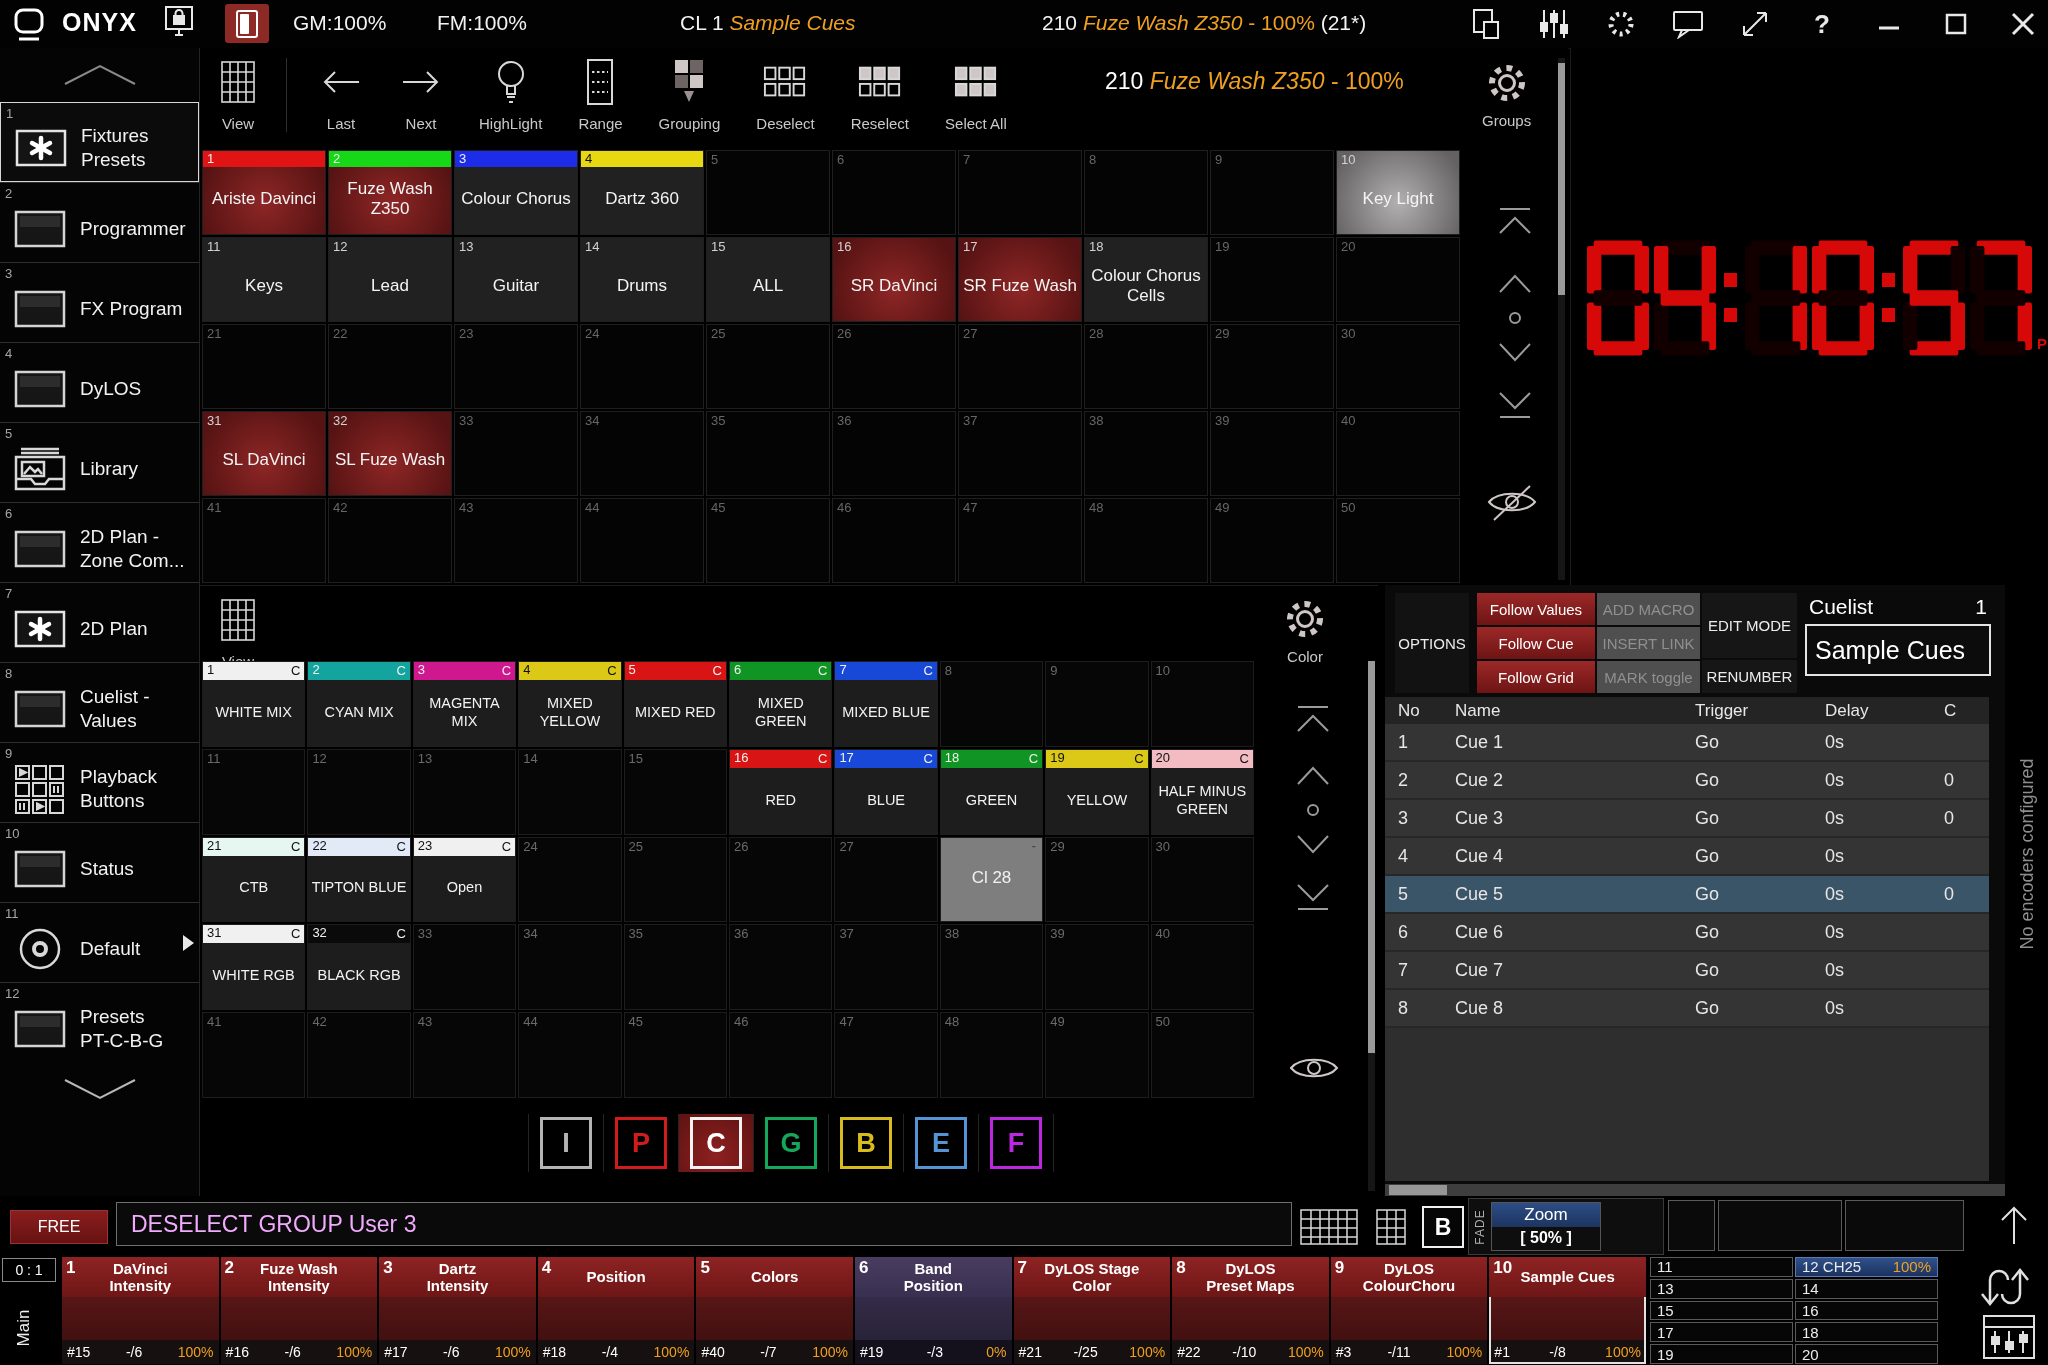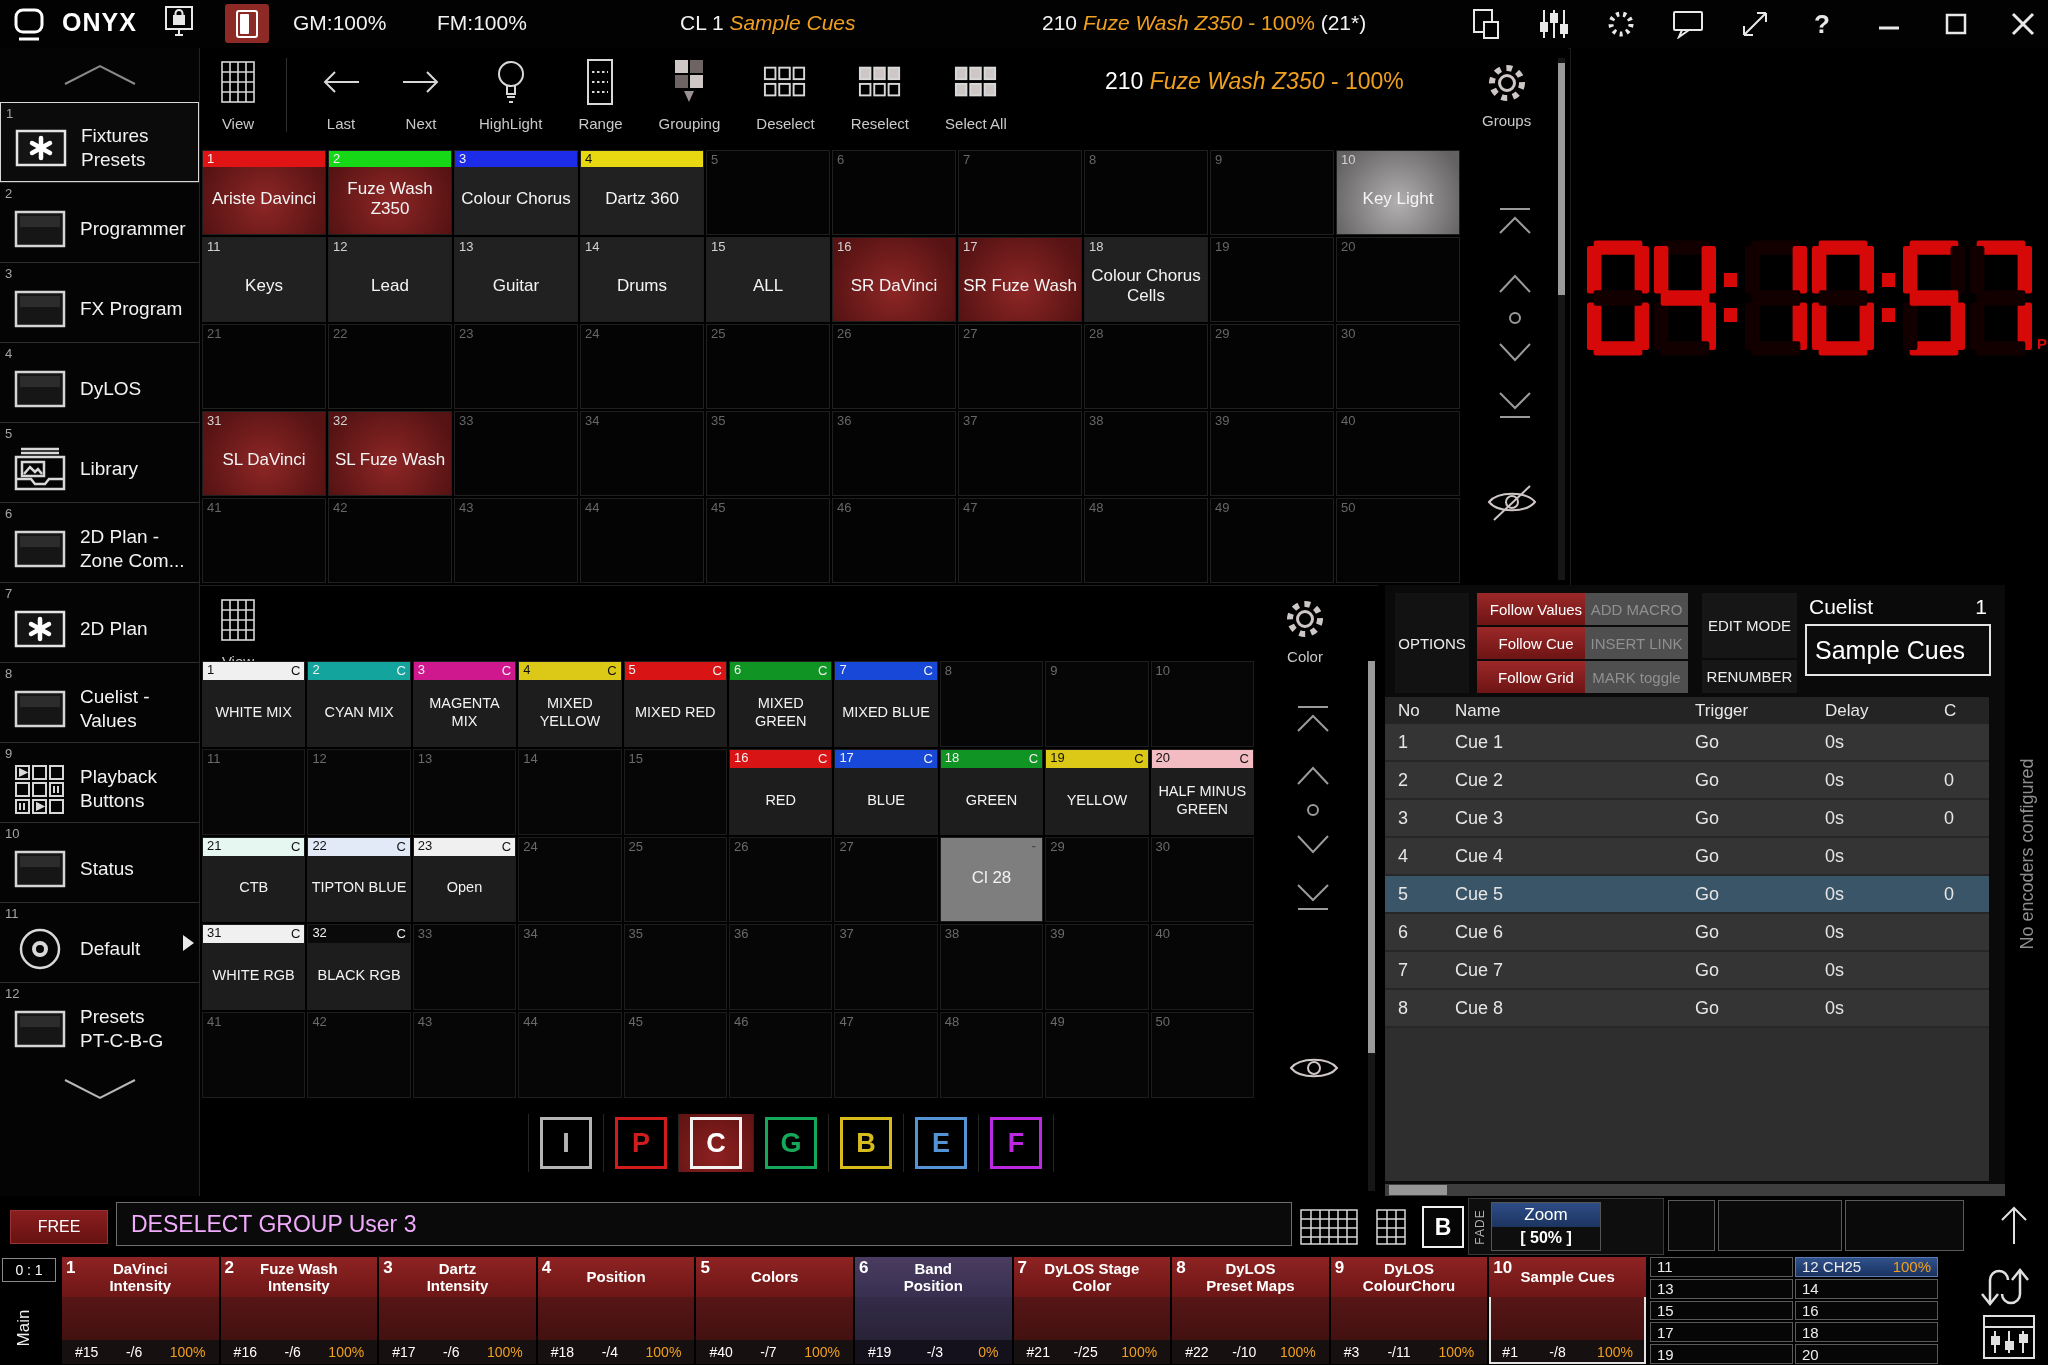--- a/index.html
+++ b/index.html
@@ -130,21 +130,21 @@
   #main-counter{position:absolute;left:2px;top:2px;width:52px;height:22px;border:1px solid #8a8a8a;background:#000;
                 display:flex;align-items:center;justify-content:center;font-size:14px;}
   #main-label{position:absolute;left:6px;top:62px;transform:rotate(-90deg);font-size:17px;color:#f0f0f0;}
   #modules{position:absolute;left:62px;top:1px;width:1584px;height:107px;display:flex;gap:2px;}
   .pb-mod{position:relative;flex:1;display:flex;flex-direction:column;cursor:pointer;}
   .pb-mod.selected{outline:2px solid #e2e2e2;outline-offset:-2px;}
   .pb-head{height:40px;background:linear-gradient(#8e2323,#6e1616);position:relative;display:flex;align-items:center;justify-content:center;}
   .pb-head .n{position:absolute;left:4px;top:1px;font-size:17px;font-weight:bold;}
   .pb-title{text-align:center;font-size:15px;font-weight:bold;line-height:1.15;}
   .pb-body{flex:1;background:linear-gradient(#571616,#431010);}
-  .pb-info{height:24px;background:#171010;display:flex;justify-content:space-between;align-items:center;padding:0 13px;font-size:14px;}
+  .pb-info{height:24px;background:#171010;display:flex;justify-content:space-between;align-items:center;padding:0 5px;font-size:14px;}
   .pb-info .pct{color:#f0a020;}
   .pb-mod.purple .pb-head{background:linear-gradient(#4a3c60,#383050);}
   .pb-mod.purple .pb-body{background:linear-gradient(#332b48,#292338);}
   .pb-mod.purple .pb-info{background:#14111c;}
   #slots{position:absolute;left:1650px;top:1px;width:288px;height:107px;display:grid;
          grid-template-columns:1fr 1fr;grid-template-rows:repeat(5,1fr);gap:2px;}
   .slot{background:#060606;border:1px solid #5a5a5a;display:flex;align-items:center;padding:0 6px;font-size:15px;
         color:#ececec;cursor:pointer;box-sizing:border-box;}
   .slot.active{background:linear-gradient(#30518a,#1a3260);border-color:#5a7ab0;justify-content:space-between;}
   .slot.active .v{color:#f0a020;}
@@ -1179,21 +1179,21 @@
       </div>
   </section>
 
   <section id="cuelist-panel">
     <div id="cl-options">OPTIONS</div>
     <div id="follow-col" class="cl-col" style="left:92px;width:118px;">
         <div class="cl-btn red">Follow Values</div>
         <div class="cl-btn red">Follow Cue</div>
         <div class="cl-btn red">Follow Grid</div>
       </div>
-    <div id="macro-col" class="cl-col" style="left:200px;width:103px;">
+    <div id="macro-col" class="cl-col" style="left:212px;width:103px;">
         <div class="cl-btn grey">ADD MACRO</div>
         <div class="cl-btn grey">INSERT LINK</div>
         <div class="cl-btn grey">MARK toggle</div>
       </div>
     <div id="edit-col" class="cl-col" style="left:317px;width:95px;">
       <div class="cl-btn plain" style="flex:2;">EDIT MODE</div>
       <div class="cl-btn plain">RENUMBER</div>
     </div>
     <div id="cuelist-id">
       <div class="row1">

